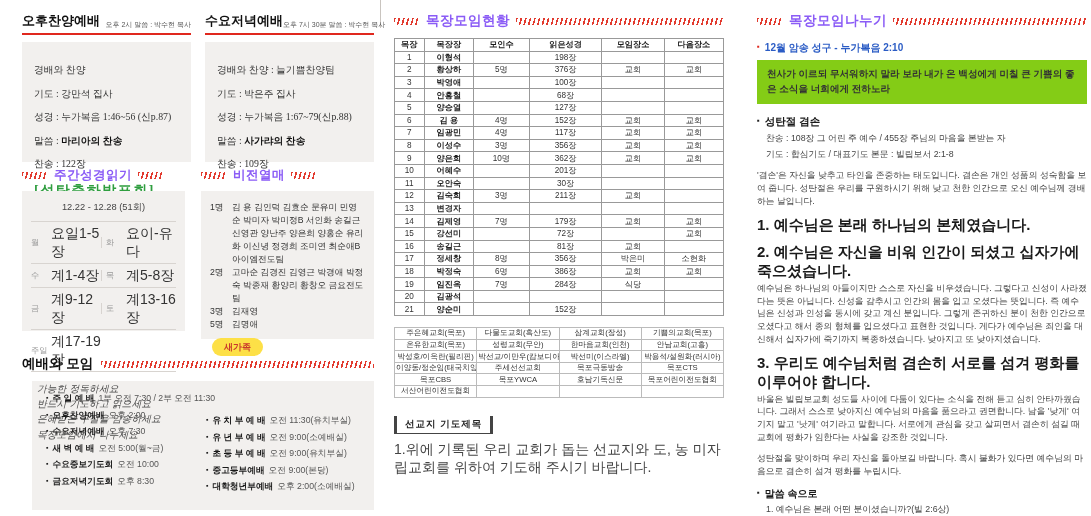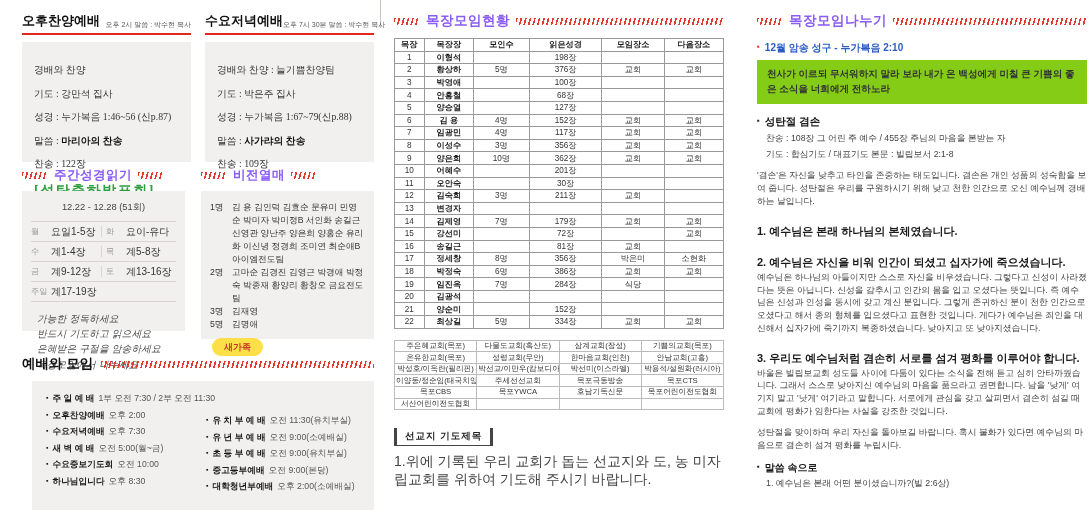--- a/index.html
+++ b/index.html
@@ -32,21 +32,21 @@
 
   
   .mid-row{display:flex;gap:16px;margin-top:5px;}
   .reading{width:163px;}
   .vision{flex:1;}
   .reading-box{margin-top:7px;padding:10px 9px;height:140px;box-sizing:border-box;}
   .period{text-align:center;font-size:9.3px;color:#444;margin-bottom:7px;}
   .rd-row{display:flex;align-items:center;border-bottom:1px solid #d8d4d0;padding:2.5px 0;}
   .rd-row:first-of-type{border-top:1px solid #d8d4d0;}
   .rd-day{width:20px;flex:none;font-size:8.2px;color:#999;}
-  .rd-txt{flex:1;font-size:10px;color:#333;}
+  .rd-txt{flex:1;font-size:14px;color:#333;}
   .rd-sep{border-left:1px solid #d8d4d0;padding-left:4px;}
   .notes{margin:9px 0 0 6px;font-size:9.8px;color:#4a4a4a;line-height:1.55;
          font-family:"DejaVu Serif",serif;font-style:italic;}
   .vision-box{margin-top:7px;padding:10px 9px;height:148px;box-sizing:border-box;}
   .vrow{display:flex;font-size:8.7px;line-height:1.5;color:#333;}
   .vcount{width:22px;flex:none;}
   .vnames{flex:1;}
   .badge{display:inline-block;margin:7px 0 0 2px;background:#fde047;color:#c9372c;
          font-size:9px;font-weight:bold;padding:2.5px 12px;border-radius:9px;}
 
@@ -81,21 +81,21 @@
   
   .mem-label{display:flex;gap:5px;margin-top:11px;font-size:10px;font-weight:bold;color:#2b5cc5;}
   .bullet-red{color:#e0281e;font-size:8px;line-height:1.5;}
   .bullet-blk{color:#222;font-size:8px;line-height:1.5;}
   .verse-box{margin-top:5px;background:#84cc16;padding:7px 10px;font-size:9.6px;font-weight:bold;
         color:#333;line-height:1.55;}
   .topic-row{display:flex;gap:5px;margin-top:11px;font-size:10.5px;font-weight:bold;color:#1a1a1a;}
   .meta{margin:3px 0 0 9px;font-size:8.8px;color:#444;line-height:1.5;}
   .para{margin-top:8px;font-size:8.8px;color:#444;line-height:1.47;}
   .pt{margin-top:8px;}
-  .pt-title{font-size:11px;font-weight:bold;color:#1a1a1a;margin-top:16px;}
+  .pt-title{font-size:15px;font-weight:bold;color:#1a1a1a;}
   .pt-body{font-size:8.8px;color:#444;line-height:1.45;margin-top:1px;}
   .into-head{display:flex;gap:5px;margin-top:10px;font-size:10px;font-weight:bold;color:#1a1a1a;}
   .q-line{margin:2px 0 0 9px;font-size:8.8px;color:#444;line-height:1.55;}
 
   .fold{position:absolute;width:1px;background:#c9c4bf;}
 </style>
 </head>
 <body>
 
 <div id="page">
@@ -265,21 +265,21 @@
             </div>
 
             <div class="svc-item">
               <span class="svc-bullet">▪</span>
               <span class="svc-name">수요중보기도회</span>
               <span class="svc-time">오전 10:00</span>
             </div>
 
             <div class="svc-item">
               <span class="svc-bullet">▪</span>
-              <span class="svc-name">하나님입니다</span>
+              <span class="svc-name">금요저녁기도회</span>
               <span class="svc-time">오후 8:30</span>
             </div>
           </div>
         <div class="svc-col right">
 
             <div class="svc-item">
               <span class="svc-bullet">▪</span>
               <span class="svc-name">유 치 부 예 배</span>
               <span class="svc-time">오전 11:30(유치부실)</span>
             </div>
@@ -498,28 +498,20 @@
             <td></td>
             <td></td>
           </tr>
           <tr>
             <td>21</td>
             <td>양순미</td>
             <td></td>
             <td>152장</td>
             <td></td>
             <td></td>
-          </tr>
-          <tr>
-            <td>22</td>
-            <td>최상길</td>
-            <td>5명</td>
-            <td>334장</td>
-            <td>교회</td>
-            <td>교회</td>
           </tr>
         </tbody>
     </table>
 
     <div class="missions">
       <table class="ms-table">
         <tbody>
             <tr>
               <td>주은혜교회(목포)</td>
               <td>다물도교회(흑산도)</td>

